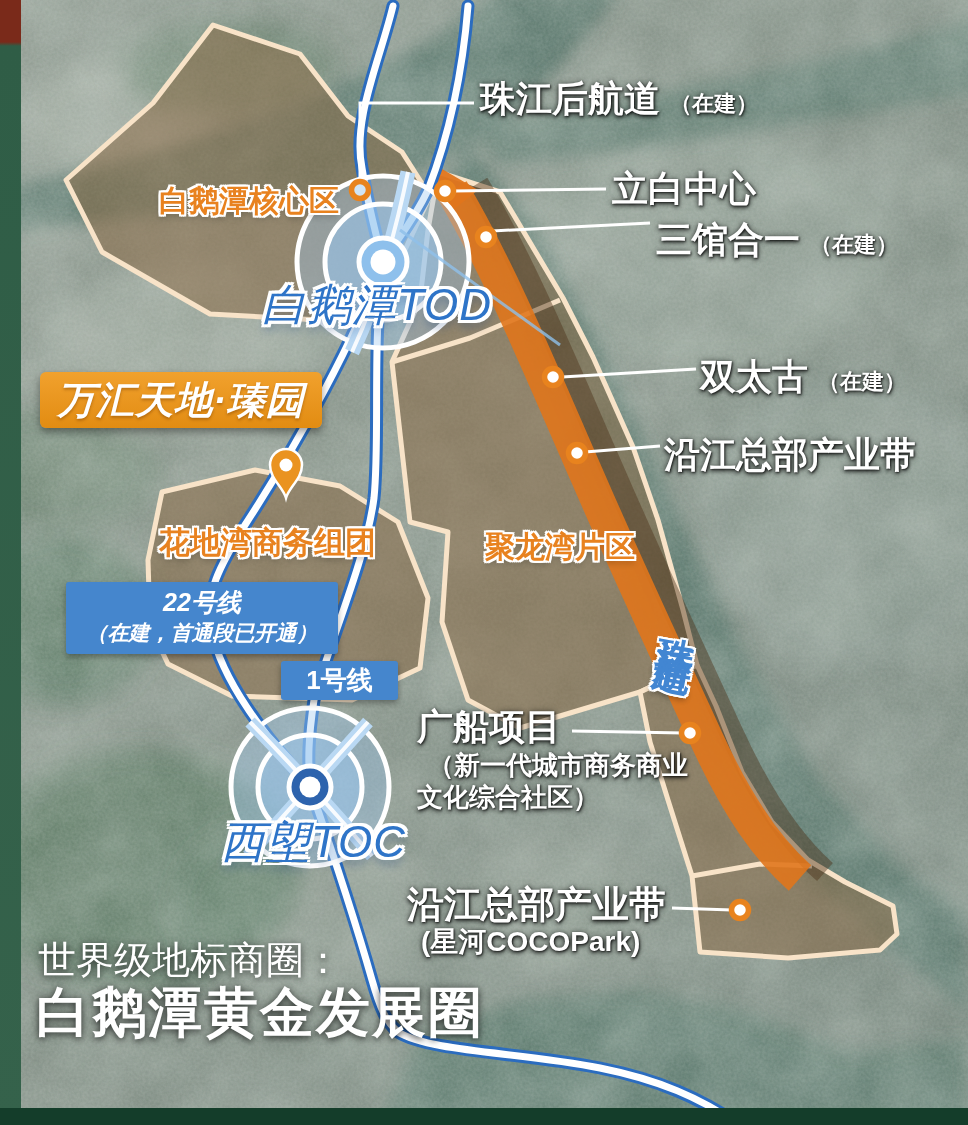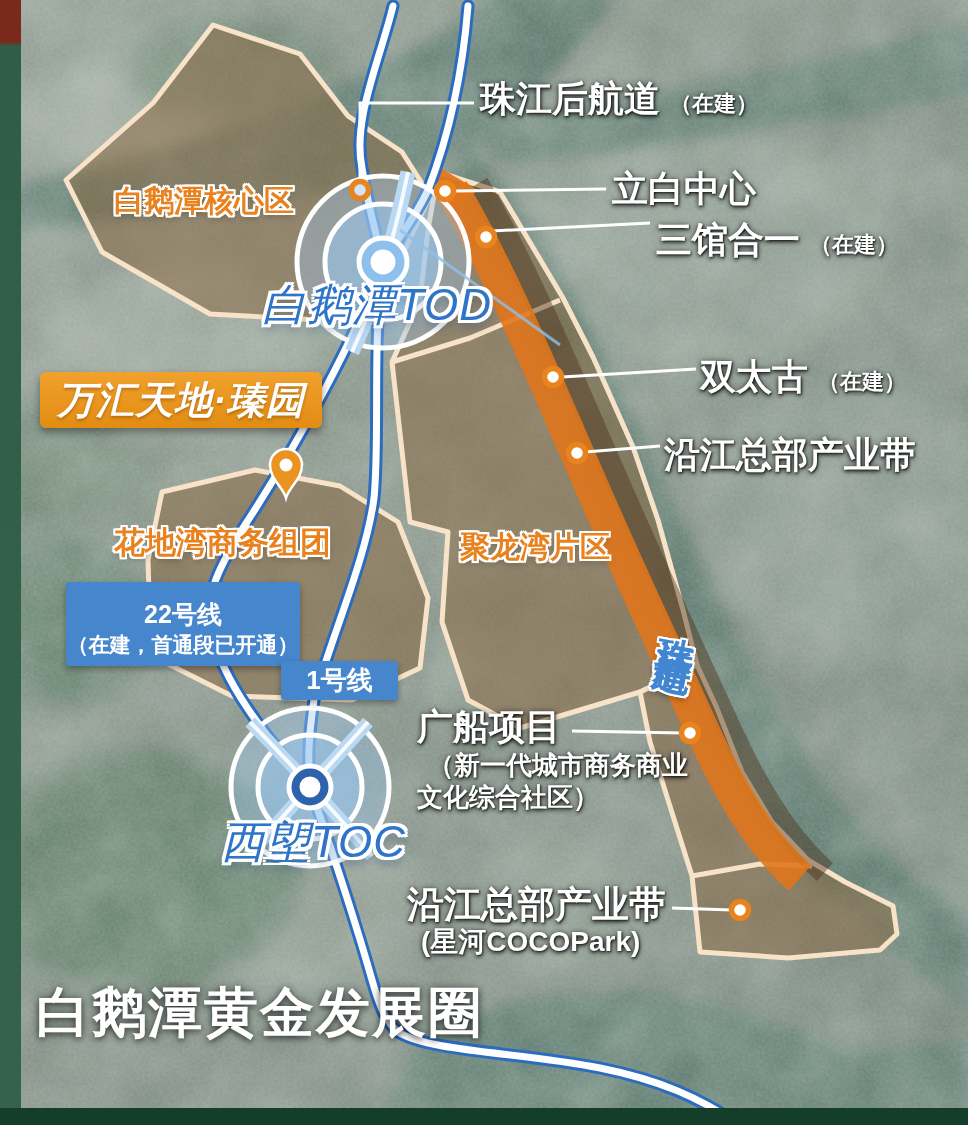--- a/index.html
+++ b/index.html
@@ -8,34 +8,34 @@
   svg{position:absolute;left:0;top:0;display:block;}
   .lbl{position:absolute;white-space:nowrap;line-height:1.08;}
   
   .w{color:#fff;font-weight:bold;font-size:36px;
      text-shadow:0 2px 4px rgba(0,0,0,.65),0 0 6px rgba(0,0,0,.45),1px 1px 2px rgba(0,0,0,.6);}
   .sub{font-size:26px;}
   .sfx{font-size:22px;margin-left:10px;font-weight:bold;}
   
   .o{color:#e8821f;font-weight:bold;font-size:30px;
      text-shadow:-2px -2px 0 #fff,2px -2px 0 #fff,-2px 2px 0 #fff,2px 2px 0 #fff,
-                 -2px 0 0 #fff,2px 0 0 #fff,0 -2px 0 #fff,0 2px 0 #fff,0 4px 6px rgba(0,0,0,.28);}
+                 -2px 0 0 #fff,2px 0 0 #fff,0 -2px 0 #fff,0 2px 0 #fff,0 4px 6px rgba(0,0,0,.28);margin-left:45px;}
   
   .bigblue{color:#2e74c8;font-weight:normal;font-style:italic;font-size:44px;letter-spacing:1px;
      text-shadow:-3px -3px 0 #fff,3px -3px 0 #fff,-3px 3px 0 #fff,3px 3px 0 #fff,
                  0 -3px 0 #fff,0 3px 0 #fff,-3px 0 0 #fff,3px 0 0 #fff,0 7px 10px rgba(16,55,115,.55);}
   
   .vert{writing-mode:vertical-rl;text-orientation:upright;color:#4286d2;font-weight:bold;
      font-size:38px;letter-spacing:5px;transform:rotate(11deg);transform-origin:50% 0;
      text-shadow:-2px -2px 0 #fff,2px -2px 0 #fff,-2px 2px 0 #fff,2px 2px 0 #fff,
                  -2px 0 0 #fff,2px 0 0 #fff,0 -2px 0 #fff,0 2px 0 #fff,0 4px 6px rgba(0,0,0,.3);}
   
   .badge-blue{position:absolute;background:#4586cd;color:#fff;font-weight:bold;text-align:center;
      border-radius:3px;box-shadow:0 3px 6px rgba(0,0,0,.35);}
-  #line22-badge{left:66px;top:582px;width:234px;padding:16px 0 8px;font-size:21px;line-height:1.3;}
+  #line22-badge{left:66px;top:582px;width:272px;padding:4px 0 8px;font-size:21px;line-height:1.3;font-style:italic;}
   #line22-badge .l1{font-size:25px;display:block;}
   #line1-badge{left:281px;top:661px;width:117px;height:39px;font-size:26px;line-height:39px;}
   .badge-orange{position:absolute;left:40px;top:372px;width:282px;height:56px;
      background:linear-gradient(#f1a12d,#e28c12);border-radius:6px;color:#fff;
      font-style:italic;font-weight:bold;font-size:38px;text-align:center;line-height:56px;
      letter-spacing:1px;box-shadow:0 4px 8px rgba(0,0,0,.4);text-shadow:0 2px 3px rgba(120,60,0,.45);}
   
   .serif{font-family:"Liberation Serif","DejaVu Serif",serif;color:#fff;
      text-shadow:0 2px 6px rgba(0,0,0,.55),0 0 10px rgba(0,0,0,.35);}
   #title-line1{left:38px;top:940px;font-size:38px;}
@@ -191,21 +191,21 @@
 <div class="lbl w" style="left:656px;top:221px;"><span>三馆合一</span><span class="sfx">（在建）</span></div>
 
 <div class="lbl o" style="left:114px;top:185px;">白鹅潭核心区</div>
 
 <div class="lbl bigblue" style="left:262px;top:281px;">白鹅潭TOD</div>
 
 <div class="badge-orange">万汇天地·瑧园</div>
 
 <div class="lbl o" style="left:114px;top:526px;font-size:31px;">花地湾商务组团</div>
 
-<div class="lbl o" style="left:460px;top:531px;">聚龙湾片区</div>
+<div class="lbl o" style="left:440px;top:531px;">聚龙湾片区</div>
 
 <div class="lbl w" style="left:700px;top:358px;"><span>双太古</span><span class="sfx">（在建）</span></div>
 
 <div class="lbl w" style="left:664px;top:436px;">沿江总部产业带</div>
 
 <div class="badge-blue" id="line22-badge">
   <span class="l1">22号线</span>
   <span>（在建，首通段已开通）</span>
 </div>
 
@@ -215,18 +215,19 @@
 
 <div class="lbl w sub" style="left:428px;top:751px;">（新一代城市商务商业</div>
 <div class="lbl w" style="left:417px;top:708px;">广船项目</div>
 <div class="lbl w sub" style="left:417px;top:783px;">文化综合社区）</div>
 
 <div class="lbl vert" style="left:664px;top:608px;">珠江后航道</div>
 
 <div class="lbl w" style="left:407px;top:885px;font-size:37px;">沿江总部产业带</div>
 <div class="lbl w" style="left:421px;top:927px;font-size:28px;">(星河COCOPark)</div>
 
+<div class="lbl serif" id="title-line1">世界级地标商圈：</div>
 <div class="lbl serif" id="title-line2">白鹅潭黄金发展圈</div>
 
 <div class="frame-left"></div>
 <div class="frame-bottom"></div>
 
 </div>
 
 </body></html>

